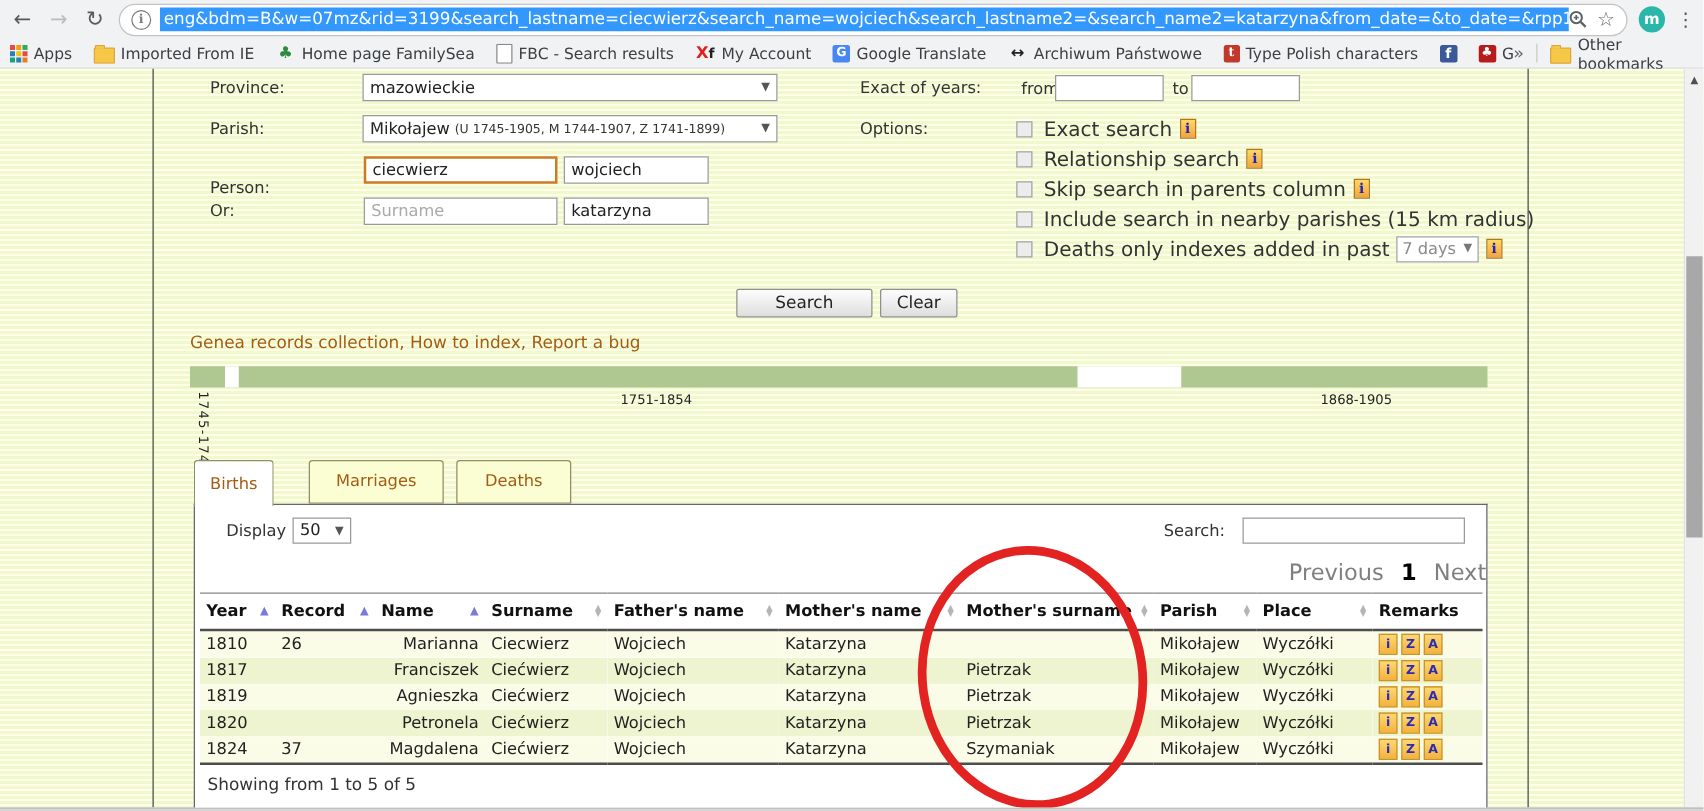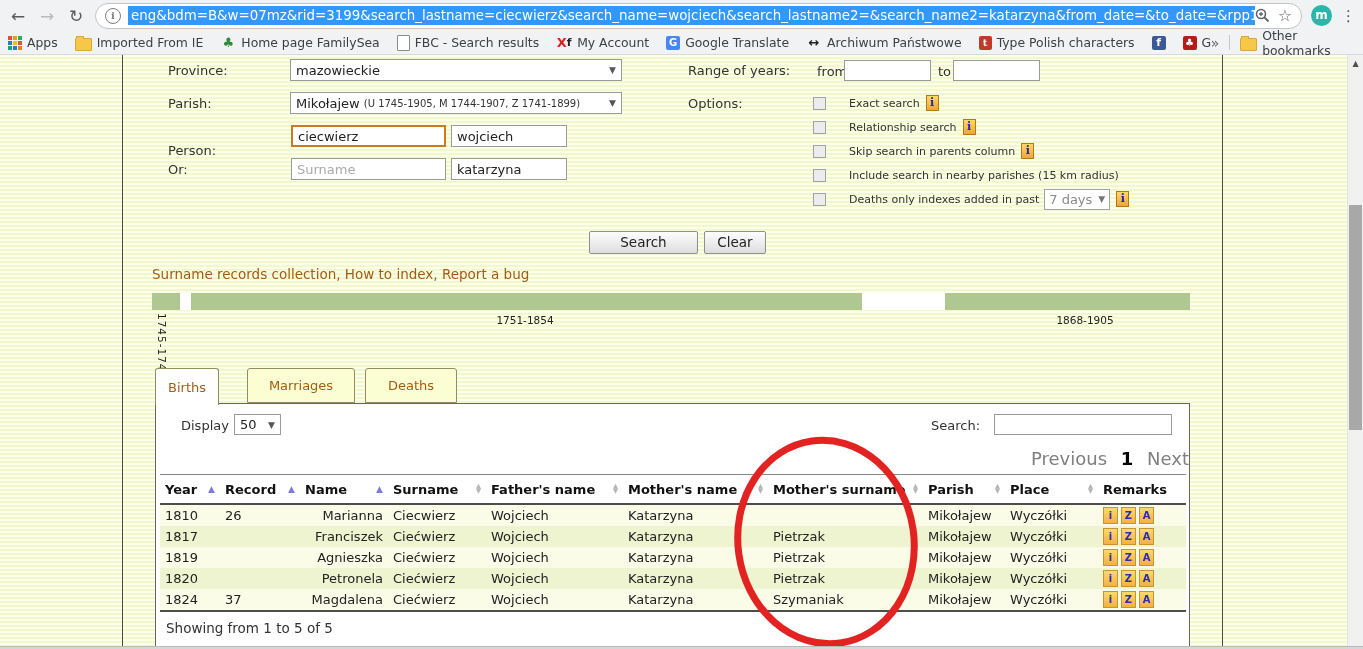--- a/index.html
+++ b/index.html
@@ -53,21 +53,21 @@
   .vline{position:absolute;top:0;width:1px;height:100%;background:#4a4a4a;}
   .lbl{position:absolute;font-size:13px;color:#333;}
   .sel{position:absolute;background:#fff;border:1px solid #9a9a9a;box-sizing:border-box;display:flex;align-items:center;padding:0 5px;font-size:13px;color:#222;}
   .sel .arrow{margin-left:auto;color:#555;font-size:9px;}
   .sel .yrs{font-size:10px;margin-left:4px;color:#333;white-space:nowrap;}
   .txt{position:absolute;border:1px solid #9a9a9a;box-sizing:border-box;font:13px "DejaVu Sans",sans-serif;color:#222;padding:0 5px;background:#fff;outline:none;}
   .txt.hl{border:2px solid #cd7a22;}
   ::placeholder{color:#aaa;}
   .opt-row{position:absolute;left:813px;display:flex;align-items:center;height:18px;}
   .checkbox{width:13px;height:13px;background:#ececec;border:1px solid #a3a3a3;box-sizing:border-box;flex:none;}
-  .opt-label{font-size:11px;color:#333;margin-left:23px;white-space:nowrap;}
+  .opt-label{font-size:16px;color:#333;margin-left:9px;white-space:nowrap;}
   .info-ico{display:inline-block;width:11px;height:14px;background:linear-gradient(#ffd965,#f2a33c);border:1px solid #b07820;
     color:#2323bb;font:bold 11px "DejaVu Serif",serif;text-align:center;line-height:14px;margin-left:6px;flex:none;}
   .mini-sel{display:inline-flex;align-items:center;border:1px solid #a3a3a3;background:#fff;height:19px;padding:0 4px;margin-left:5px;font-size:13px;color:#8a8a8a;}
   .mini-sel .arrow{color:#777;font-size:9px;margin-left:6px;}
   .btn{position:absolute;height:23px;background:linear-gradient(#fdfdfd,#dedede);border:1px solid #8f8f8f;border-radius:2px;
     font-size:13.5px;color:#222;text-align:center;line-height:21px;box-sizing:border-box;}
   .links-line{position:absolute;left:152px;top:211px;font-size:13.5px;color:#a35c14;}
   .links-line a{color:#a35c14;text-decoration:none;}
   
   .tl-bar{position:absolute;left:152px;top:238px;width:1038px;height:17px;background:#afc790;}
@@ -213,21 +213,21 @@
     </div>
 
     <span class="lbl" style="left:168px;top:74px;margin-top:14px;">Person:</span>
     <input class="txt hl" style="left: 291px; top: 70px; width: 155px; height: 22px;" value="ciecwierz">
     <input class="txt" style="left: 451px; top: 70px; width: 116px; height: 22px;" value="wojciech">
 
     <span class="lbl" style="left:168px;top:107px;">Or:</span>
     <input class="txt" style="left: 291px; top: 103px; width: 155px; height: 22px;" placeholder="Surname">
     <input class="txt" style="left: 451px; top: 103px; width: 116px; height: 22px;" value="katarzyna">
 
-    <span class="lbl" style="left:688px;top:8px;">Range of years:</span>
+    <span class="lbl" style="left:688px;top:8px;">Exact of years:</span>
     <span class="lbl" style="left:817px;top:9px;">from</span>
     <input class="txt" style="left: 844px; top: 5px; width: 87px; height: 21px;">
     <span class="lbl" style="left:938px;top:9px;">to</span>
     <input class="txt" style="left: 953px; top: 5px; width: 87px; height: 21px;">
 
     <span class="lbl" style="left:688px;top:41px;">Options:</span>
     <div id="options-list">
         <div class="opt-row" style="top: 39px;">
           <span class="checkbox"></span>
           <span class="opt-label">Exact search</span>
@@ -254,21 +254,21 @@
             <span>7 days</span>
             <span class="arrow">▼</span>
           </span>
           <span class="info-ico">i</span>
         </div>
       </div>
 
     <div class="btn" style="left:589px;top:176px;width:109px;">Search</div>
     <div class="btn" style="left:704px;top:176px;width:62px;">Clear</div>
 
-    <div class="links-line" id="links-line"><a href="#">Surname records collection</a>, <a href="#">How to index</a>, <a href="#">Report a bug</a></div>
+    <div class="links-line" id="links-line"><a href="#">Genea records collection</a>, <a href="#">How to index</a>, <a href="#">Report a bug</a></div>
 
     <div class="tl-bar">
       <div class="tl-gap" style="left:28px;width:11px;"></div>
       <div class="tl-gap" style="left:710px;width:83px;"></div>
     </div>
     <span class="tl-lab tl-vert" style="left:156px;top:258px;">1745-1748</span>
     <span class="tl-lab" style="left:480px;top:259px;width:90px;text-align:center;">1751-1854</span>
     <span class="tl-lab" style="left:1040px;top:259px;width:90px;text-align:center;">1868-1905</span>
 
     <div id="tabs">

